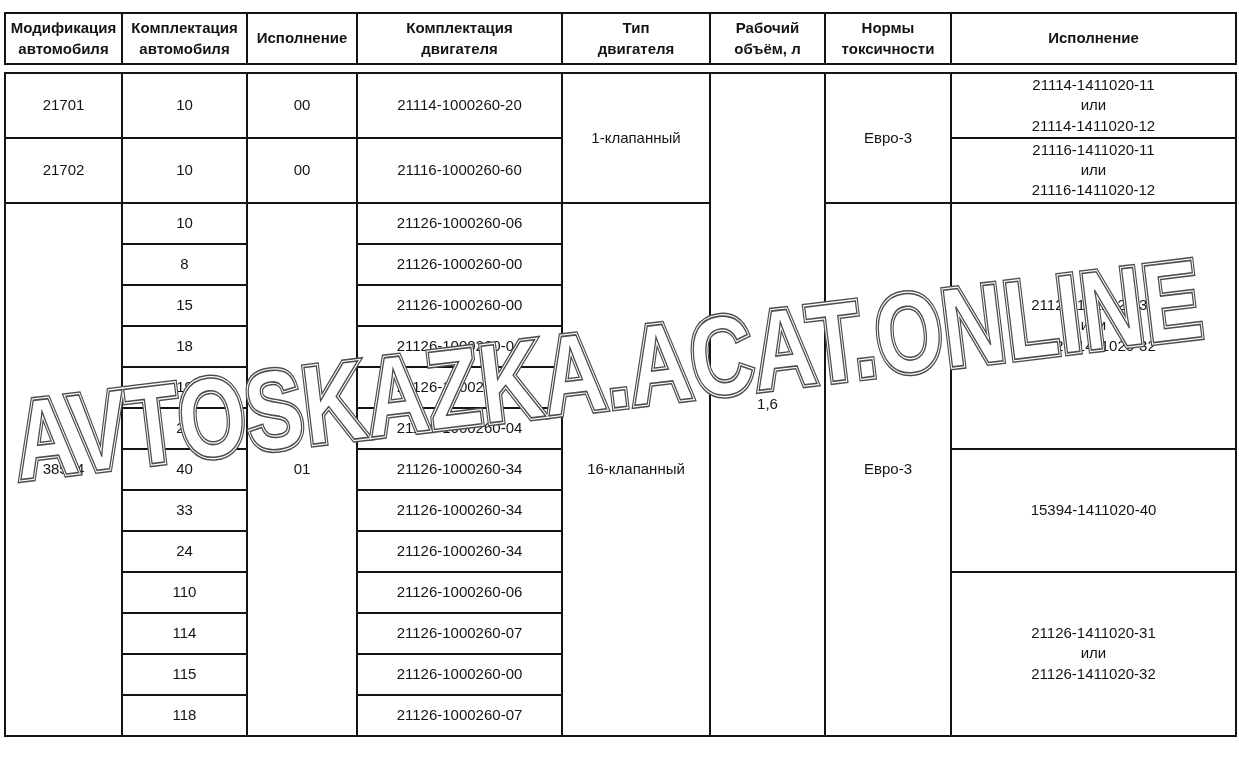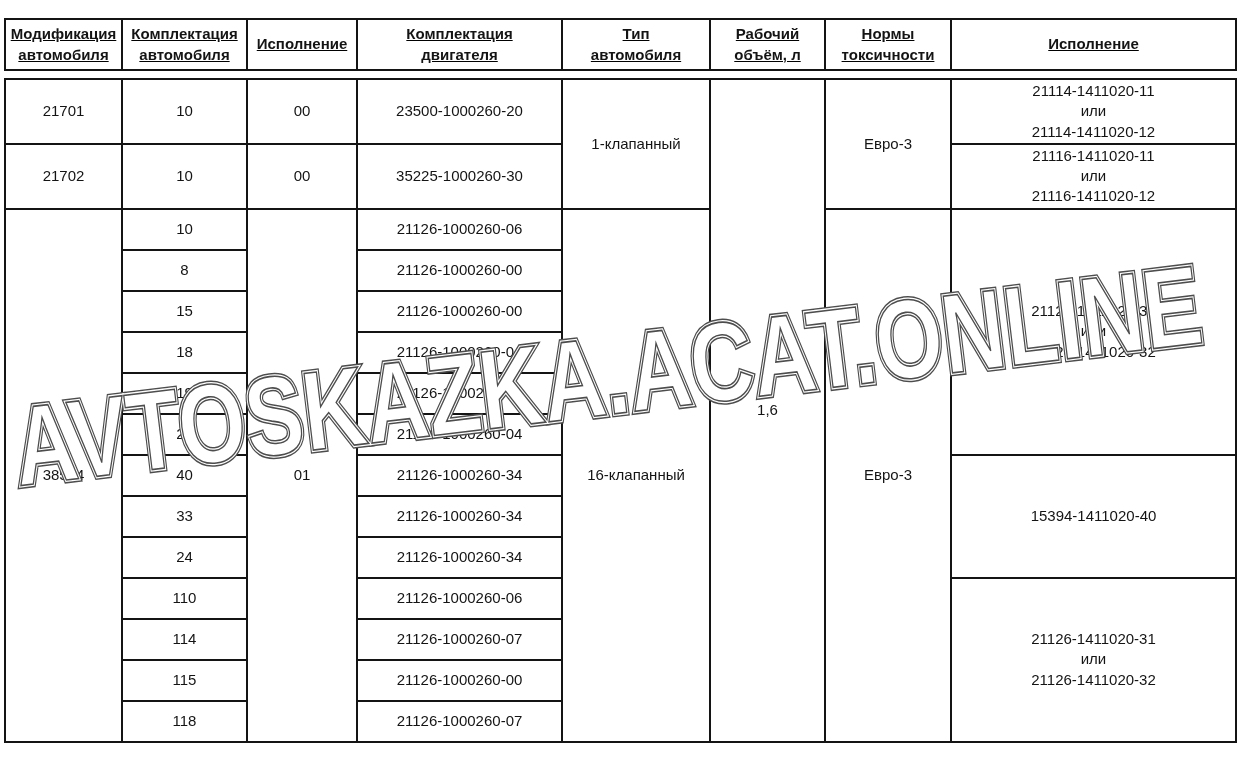--- a/index.html
+++ b/index.html
@@ -15,21 +15,21 @@
     width: 1239px; height: 778px;
     background: #ffffff;
   }
   table.tbl {
     border-collapse: collapse;
     table-layout: fixed;
     width: 1231px;
     margin-left: 4px;
     background: #ffffff;
   }
-  table.header-tbl { margin-top: 18px; text-decoration: underline; }
+  table.header-tbl { margin-top: 12px; }
   table.body-tbl { margin-top: 7px; }
   .tbl th, .tbl td {
     border: 2px solid #141414;
     text-align: center;
     vertical-align: middle;
     color: #141414;
     font-size: 15px;
     line-height: 1.35;
     padding: 1px 2px;
     white-space: pre-line;
@@ -76,21 +76,21 @@
     <tbody>
         <tr>
       <th>Модификация
 автомобиля</th>
       <th>Комплектация
 автомобиля</th>
       <th>Исполнение</th>
       <th>Комплектация
 двигателя</th>
       <th>Тип
-автомобиля</th>
+двигателя</th>
       <th>Рабочий
 объём, л</th>
       <th>Нормы
 токсичности</th>
       <th>Исполнение</th>
     </tr>
   </tbody>
     </table>
 
   <table class="tbl body-tbl">
@@ -102,33 +102,33 @@
       <col style="width:148px">
         <col style="width:115px">
         <col style="width:126px">
         <col style="width:285px">
     </colgroup>
     <tbody>
         <tr class="tall">
       <td>21701</td>
       <td>10</td>
       <td>00</td>
-      <td>23500-1000260-20</td>
+      <td>21114-1000260-20</td>
       <td rowspan="2">1-клапанный</td>
       <td rowspan="15">1,6</td>
       <td rowspan="2">Евро-3</td>
       <td>21114-1411020-11
 или
 21114-1411020-12</td>
     </tr>
     <tr class="tall">
       <td>21702</td>
       <td>10</td>
       <td>00</td>
-      <td>35225-1000260-30</td>
+      <td>21116-1000260-60</td>
       <td>21116-1411020-11
 или
 21116-1411020-12</td>
     </tr>
     <tr class="short">
       <td rowspan="13">38544</td>
       <td>10</td>
       <td rowspan="13">01</td>
       <td>21126-1000260-06</td>
       <td rowspan="13">16-клапанный</td>

